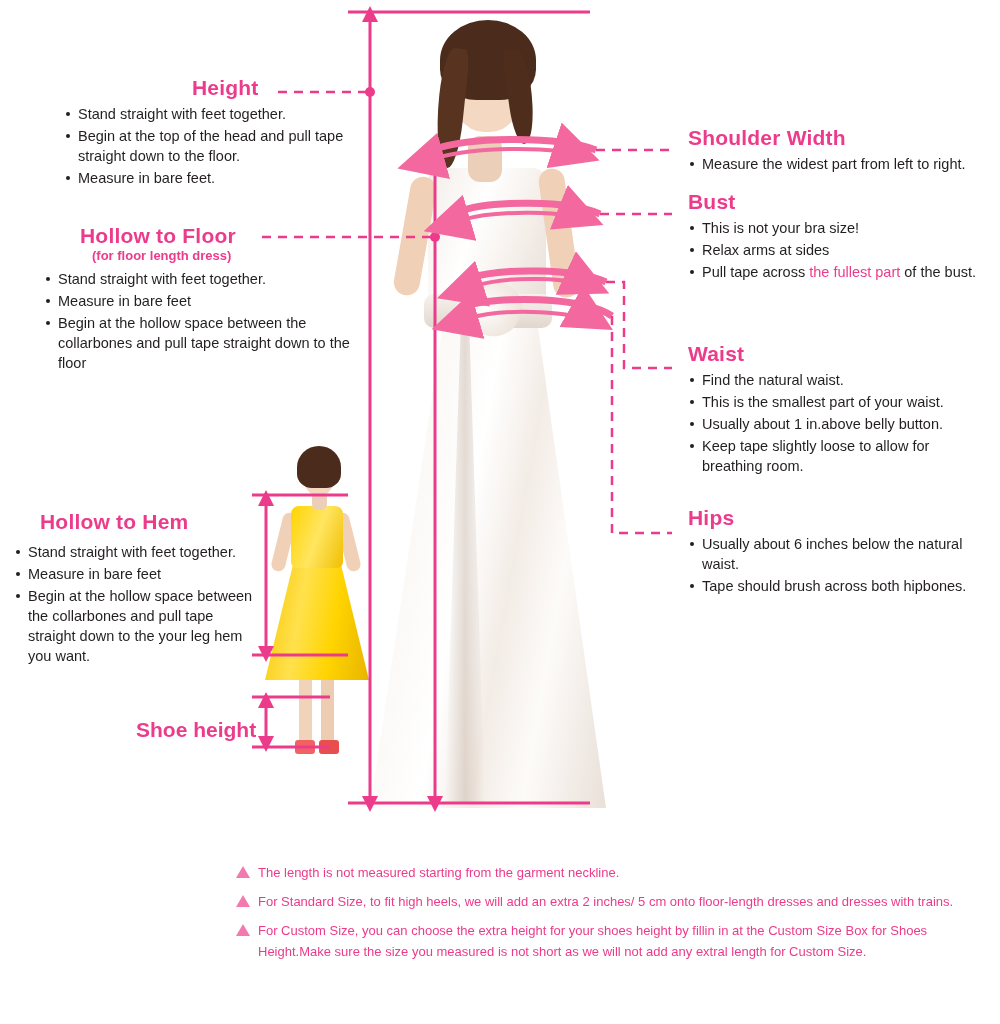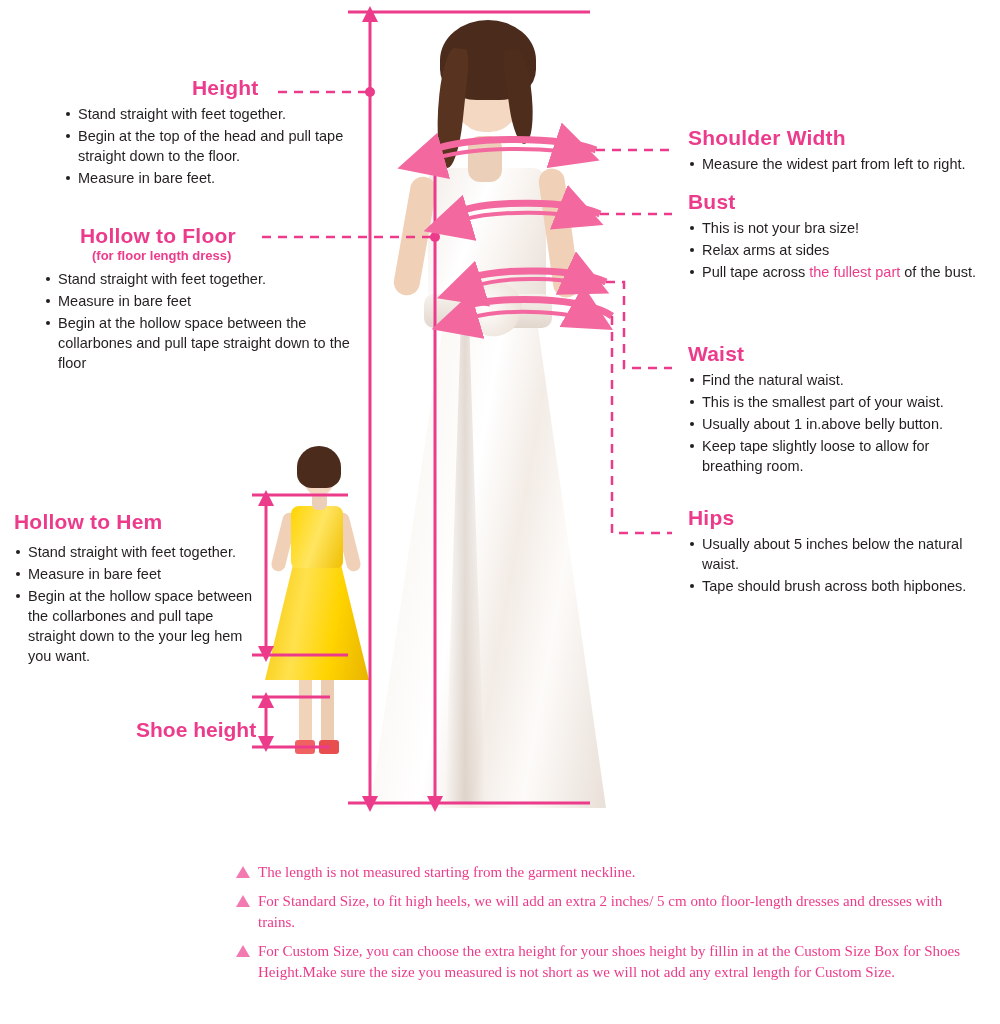--- a/index.html
+++ b/index.html
@@ -306,24 +306,23 @@
   #notes {
     position: absolute;
     left: 236px;
     top: 862px;
     width: 740px;
   }
   .note {
     position: relative;
     padding-left: 22px;
     color: #ec3b8b;
-    font-size: 15px;
+    font-size: 13px;
     line-height: 21px;
     margin-bottom: 8px;
-    font-family: Liberation Serif, serif;
   }
   .note .tri {
     position: absolute;
     left: 0;
     top: 4px;
     width: 0;
     height: 0;
     border-left: 7px solid transparent;
     border-right: 7px solid transparent;
     border-bottom: 12px solid #f27ab0;
@@ -459,21 +458,21 @@
     <div class="head" style="margin-left:36px;">Hollow to Floor</div>
     <div class="head-sub" style="margin-left:48px;">(for floor length dress)</div>
     <ul class="bul" style="margin-top:6px;">
       <li>Stand straight with feet together.</li>
       <li>Measure in bare feet</li>
       <li>Begin at the hollow space between the collarbones and pull tape straight down to the floor</li>
     </ul>
   </div>
 
   <div class="block" style="left:14px; top:510px; width:250px;">
-    <div class="head" style="">Hollow to Hem</div>
+    <div class="head" style="margin-left:26px;">Hollow to Hem</div>
     <ul class="bul" style="margin-top:8px;">
       <li>Stand straight with feet together.</li>
       <li>Measure in bare feet</li>
       <li>Begin at the hollow space between the collarbones and pull tape straight down to the your leg hem  you want.</li>
     </ul>
   </div>
 
   <div class="shoe-height-label">Shoe height</div>
 
   <div class="block" style="left:688px; top:126px; width:300px;">
@@ -500,21 +499,21 @@
       <li>Find the natural waist.</li>
       <li>This is the smallest part of your waist.</li>
       <li>Usually about 1 in.above belly button.</li>
       <li>Keep tape slightly loose to allow for breathing room.</li>
     </ul>
   </div>
 
   <div class="block" style="left:688px; top:506px; width:300px;">
     <div class="head">Hips</div>
     <ul class="bul">
-      <li>Usually about 5 inches below the natural waist.</li>
+      <li>Usually about 6 inches below the natural waist.</li>
       <li>Tape should brush across both hipbones.</li>
     </ul>
   </div>
 
   <div id="notes">
     <div class="note">
       <span class="tri"></span>
       <span>The length is not measured starting from the garment neckline.</span>
     </div>
     <div class="note">

